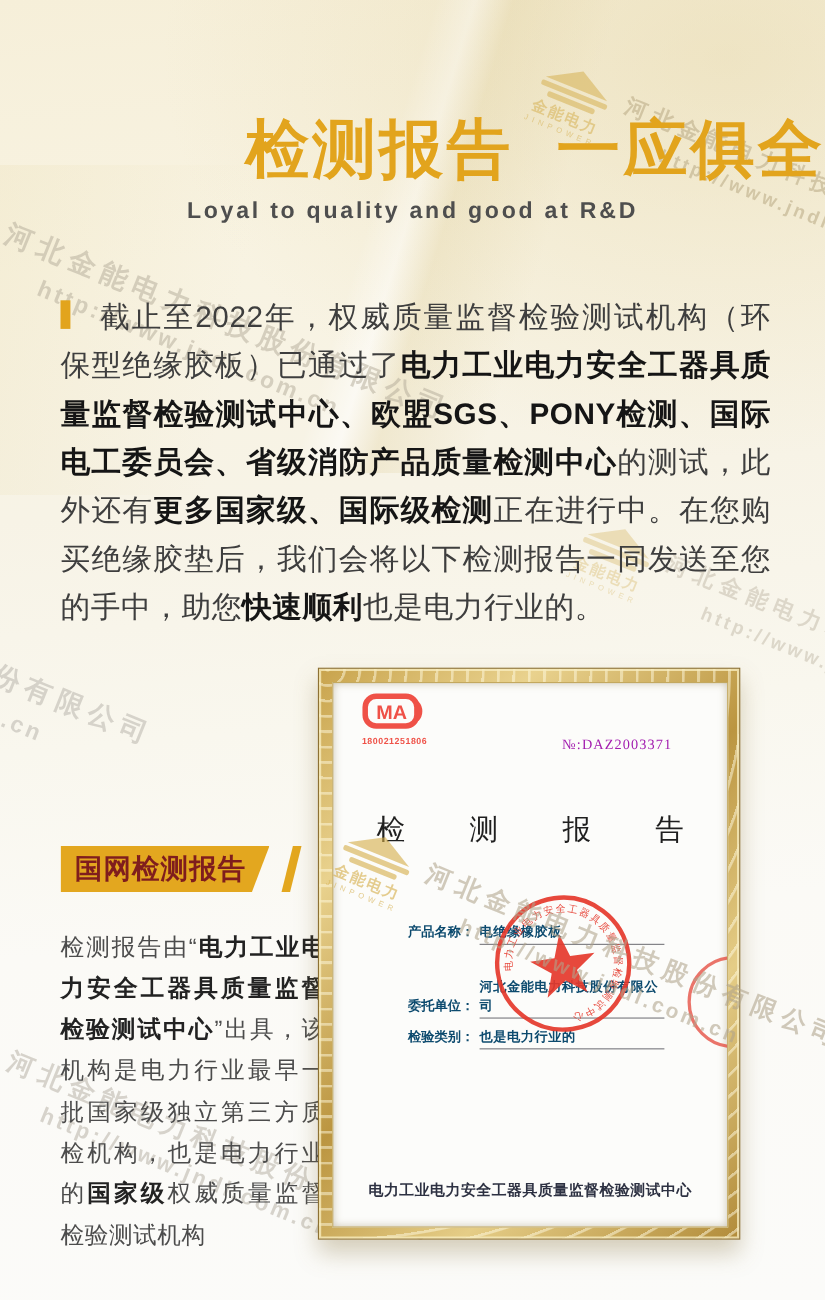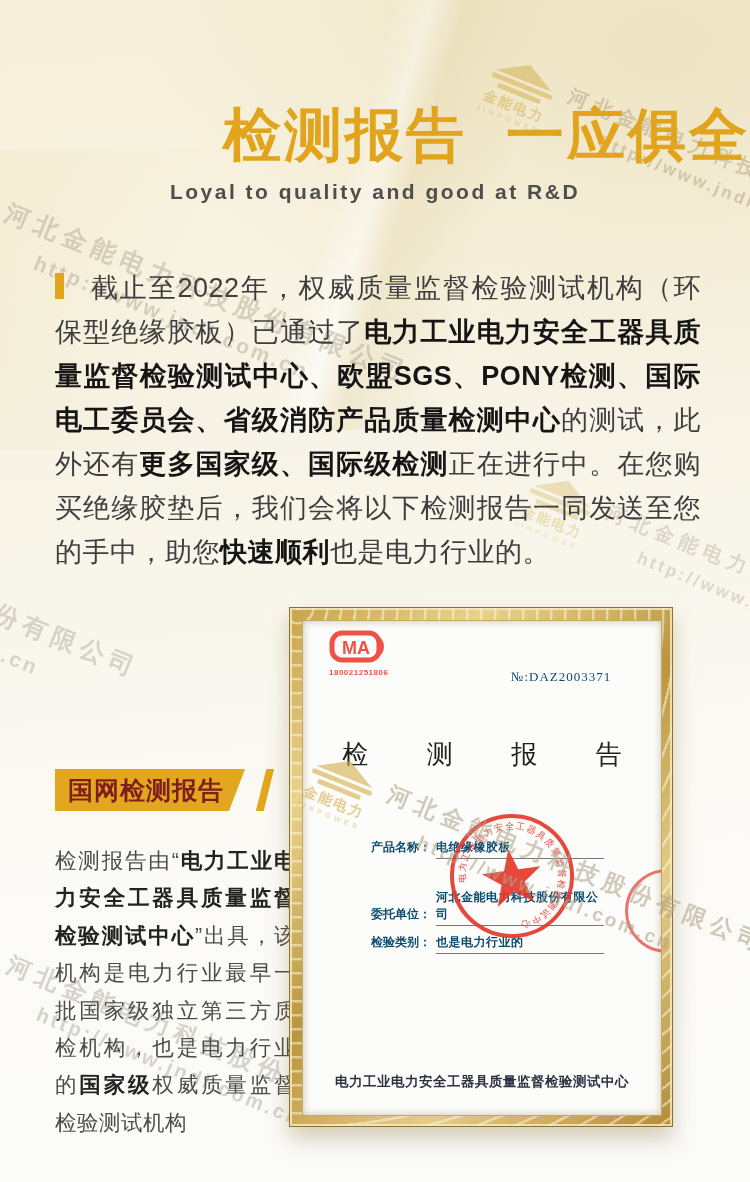--- a/index.html
+++ b/index.html
@@ -74,21 +74,21 @@
     background:
       repeating-radial-gradient(circle at 8px 0,rgba(255,250,225,.5) 0 2px,rgba(0,0,0,0) 3px 14px),
       linear-gradient(135deg,#c8a34c 0%,#e9d28e 22%,#bb9540 48%,#e5cd87 72%,#b28c3a 100%);
     border:1px solid #8d7133;box-sizing:border-box;padding:12px;
     box-shadow:0 12px 20px rgba(140,120,70,.35), inset 0 0 0 2px rgba(248,236,190,.8);}
   .cert-page{position:relative;width:100%;height:100%;background:#fcfcfa;overflow:hidden;
     border:1px solid #c3a85f;box-shadow:inset 0 0 8px rgba(110,90,40,.35);}
   .cma{position:absolute;left:26px;top:9px;}
   .cma-num{font-size:8px;color:#ef5147;letter-spacing:.5px;margin-top:-1px;font-weight:700;}
   .cert-no{position:absolute;left:208px;top:48px;font-family:"Liberation Serif",serif;
-    font-size:13px;color:#0c4a6e;letter-spacing:1px;}
+    font-size:13px;color:#a21caf;letter-spacing:1px;}
   .cert-title{position:absolute;left:0;top:116px;width:100%;text-align:center;
     font-family:"Liberation Serif",serif;font-size:26px;color:#1f1f1f;letter-spacing:26px;text-indent:26px;}
   .cert-row{position:absolute;left:68px;font-family:"Liberation Serif",serif;font-size:12px;color:#0c4a6e;}
   .cert-row .lbl{font-weight:700;display:inline-block;width:62px;}
   .cert-row .val{display:inline-block;width:168px;border-bottom:1px solid #77777c;font-weight:600;
     padding-bottom:2px;letter-spacing:.5px;}
   .row0{top:218px;} .row1{top:268px;} .row2{top:313px;}
   .seal{position:absolute;left:144px;top:190px;opacity:.92;transform:rotate(-8deg);}
   .seal-edge{position:absolute;left:322px;top:248px;width:84px;height:84px;border-radius:50%;
     border:3px solid rgba(226,58,44,.7);box-sizing:border-box;}

